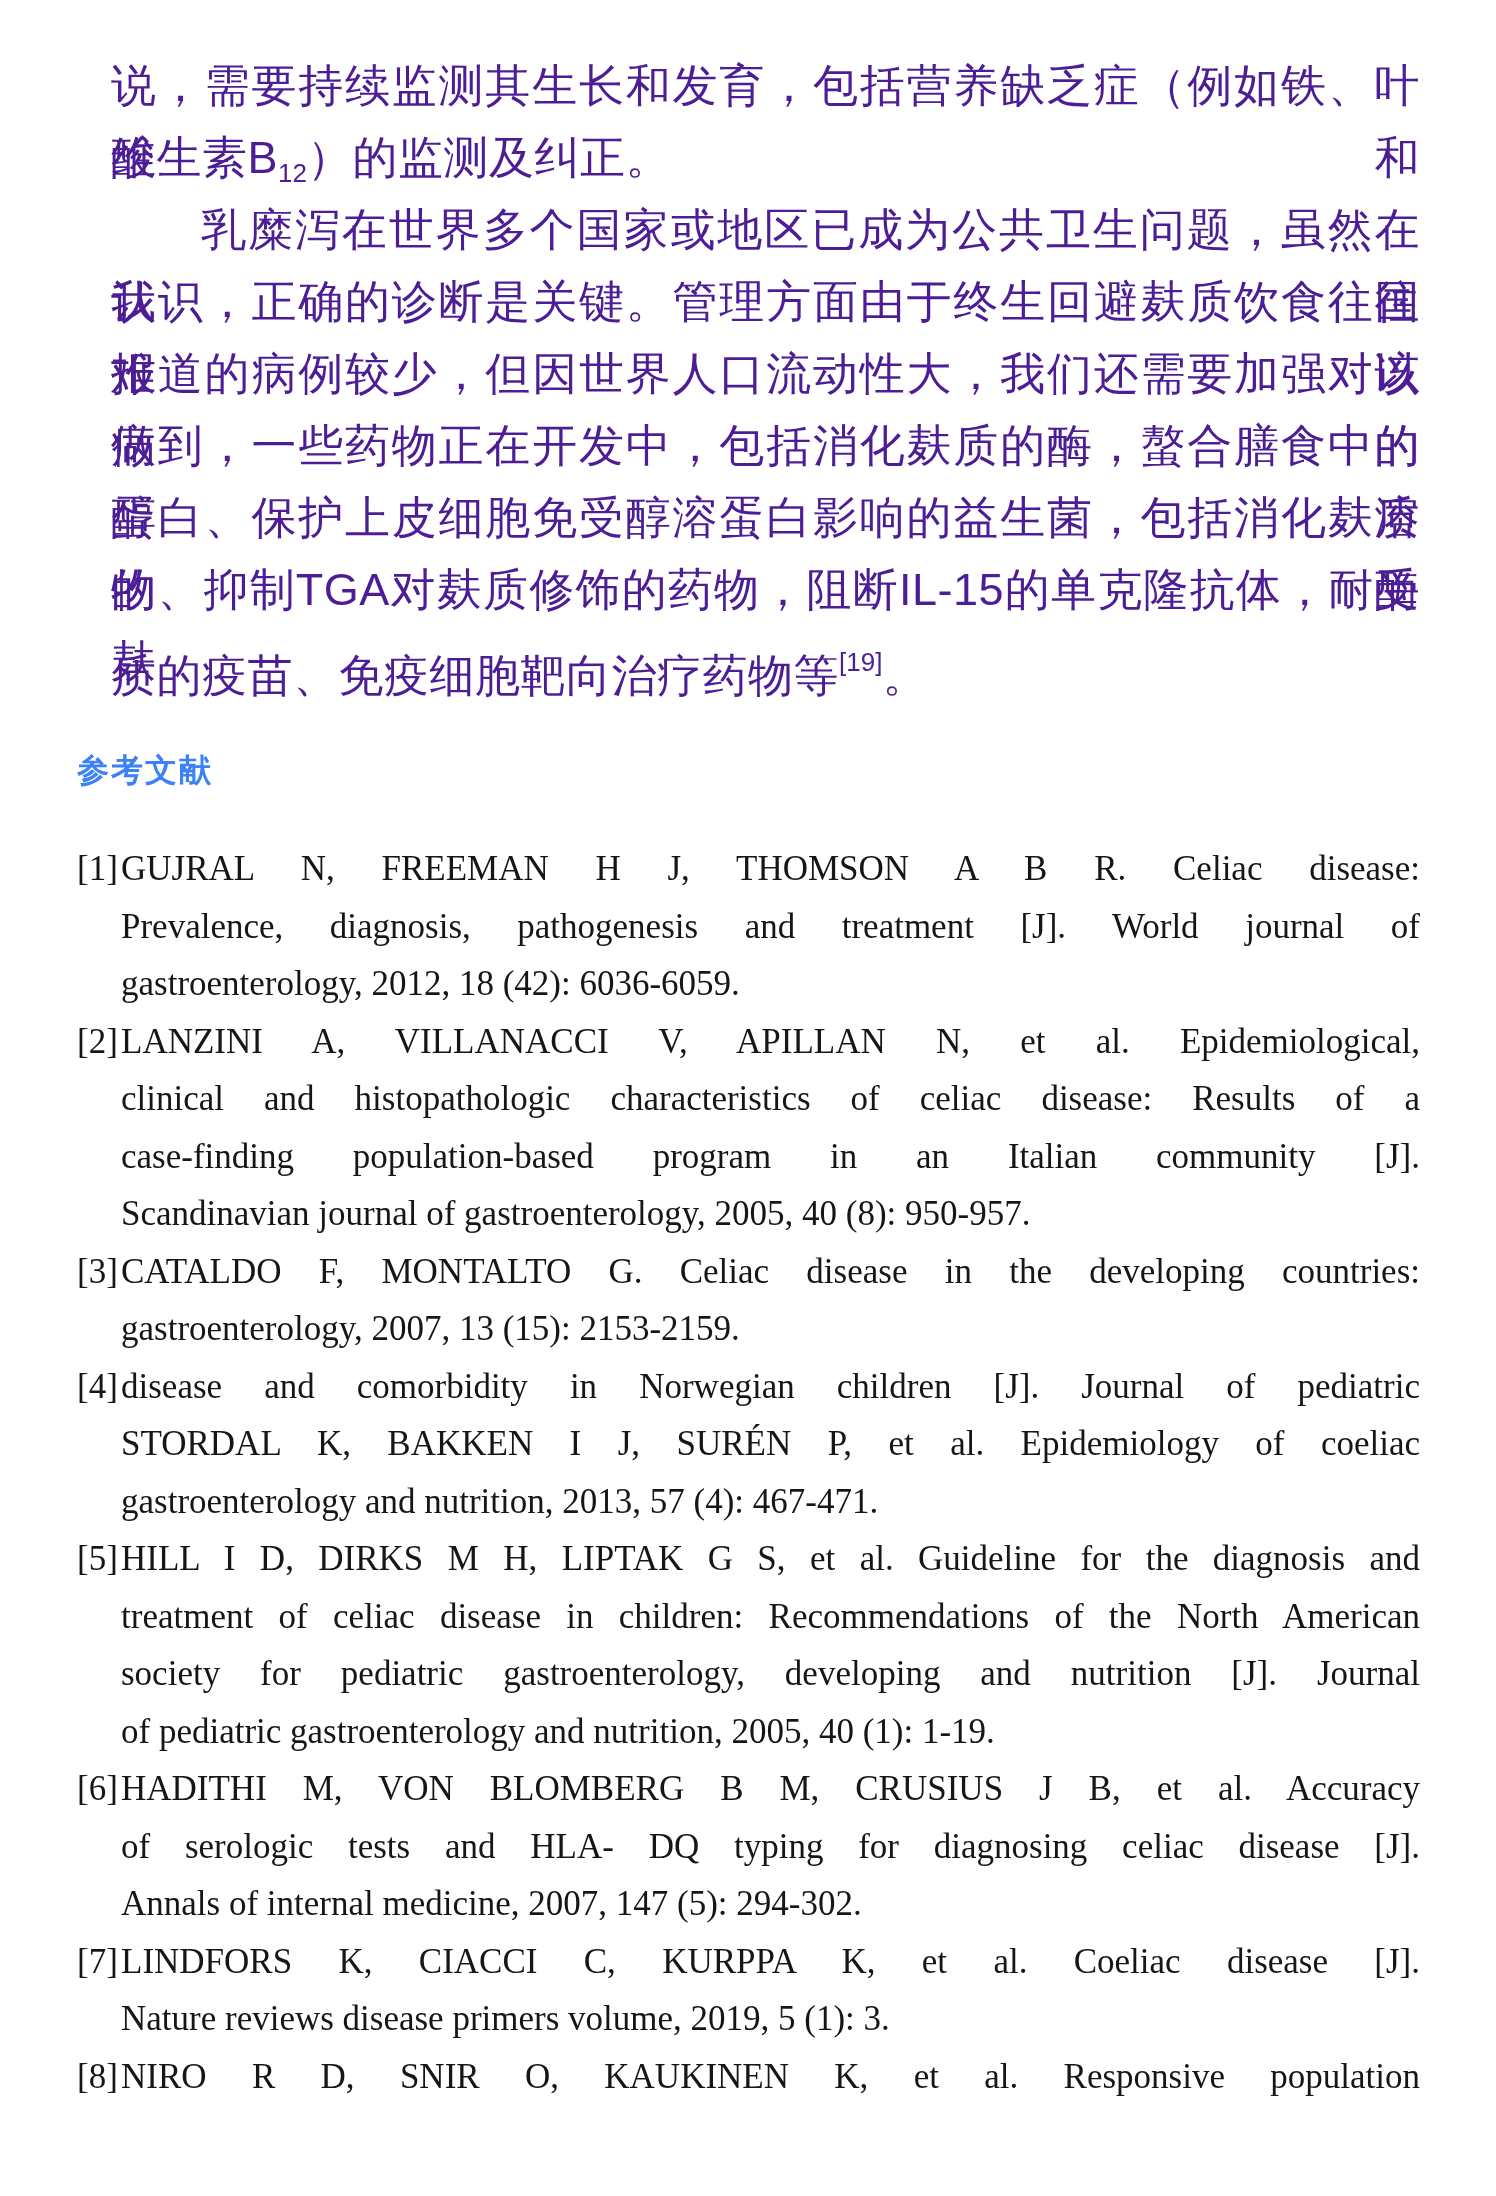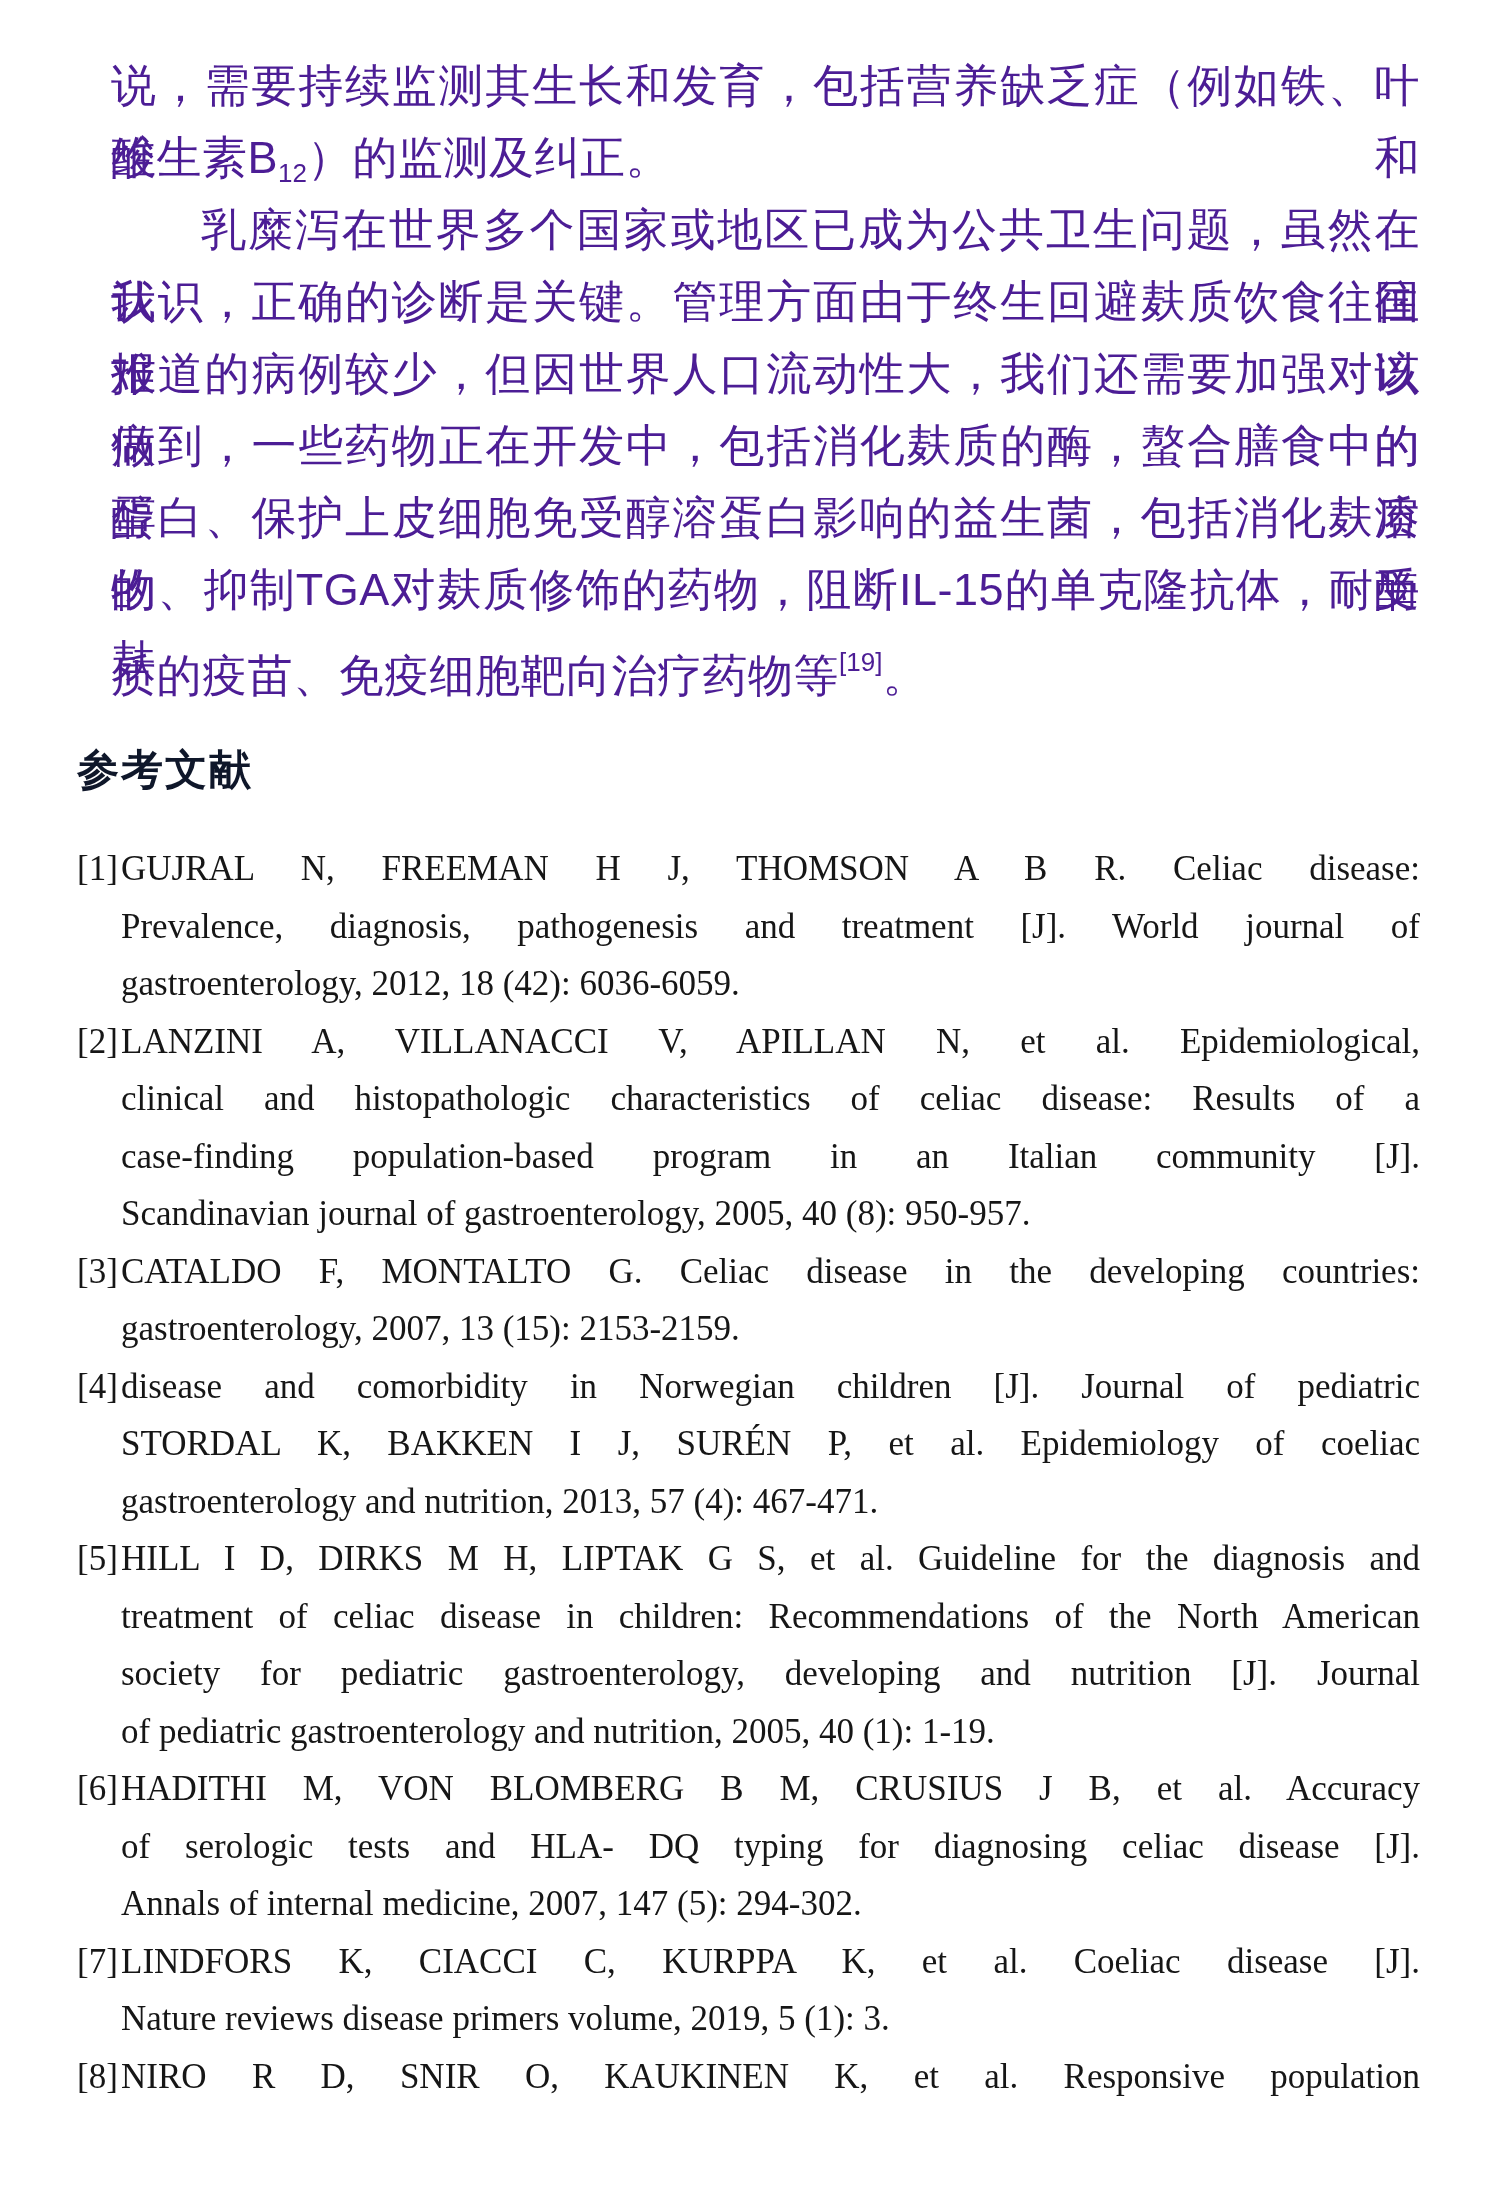--- a/index.html
+++ b/index.html
@@ -25,24 +25,24 @@
   .cn-line { height: 72px; white-space: nowrap; }
   .cn-line.jl { white-space: normal; text-align: justify; text-align-last: justify; }
   .ind { text-indent: 90px; }
   .subscript  { font-size: 26px; vertical-align: -9px; letter-spacing: 0; }
   .superscript { font-size: 26px; vertical-align: 20px; letter-spacing: 0; }
 
   
   .ref-heading {
     font-family: "DejaVu Sans", "Liberation Sans", sans-serif;
     font-weight: bold;
-    font-size: 42px;
+    font-size: 32px;
     line-height: 60px;
     margin: 42px 0 0 0;
-    color: #0f172a;
+    color: #3b82f6;
     letter-spacing: 2px;
   }
 
   
   .refs {
     margin-top: 40px;
     font-family: "Liberation Serif", "DejaVu Serif", serif;
     font-size: 35px;
     line-height: 57.5px;
     color: #161616;

